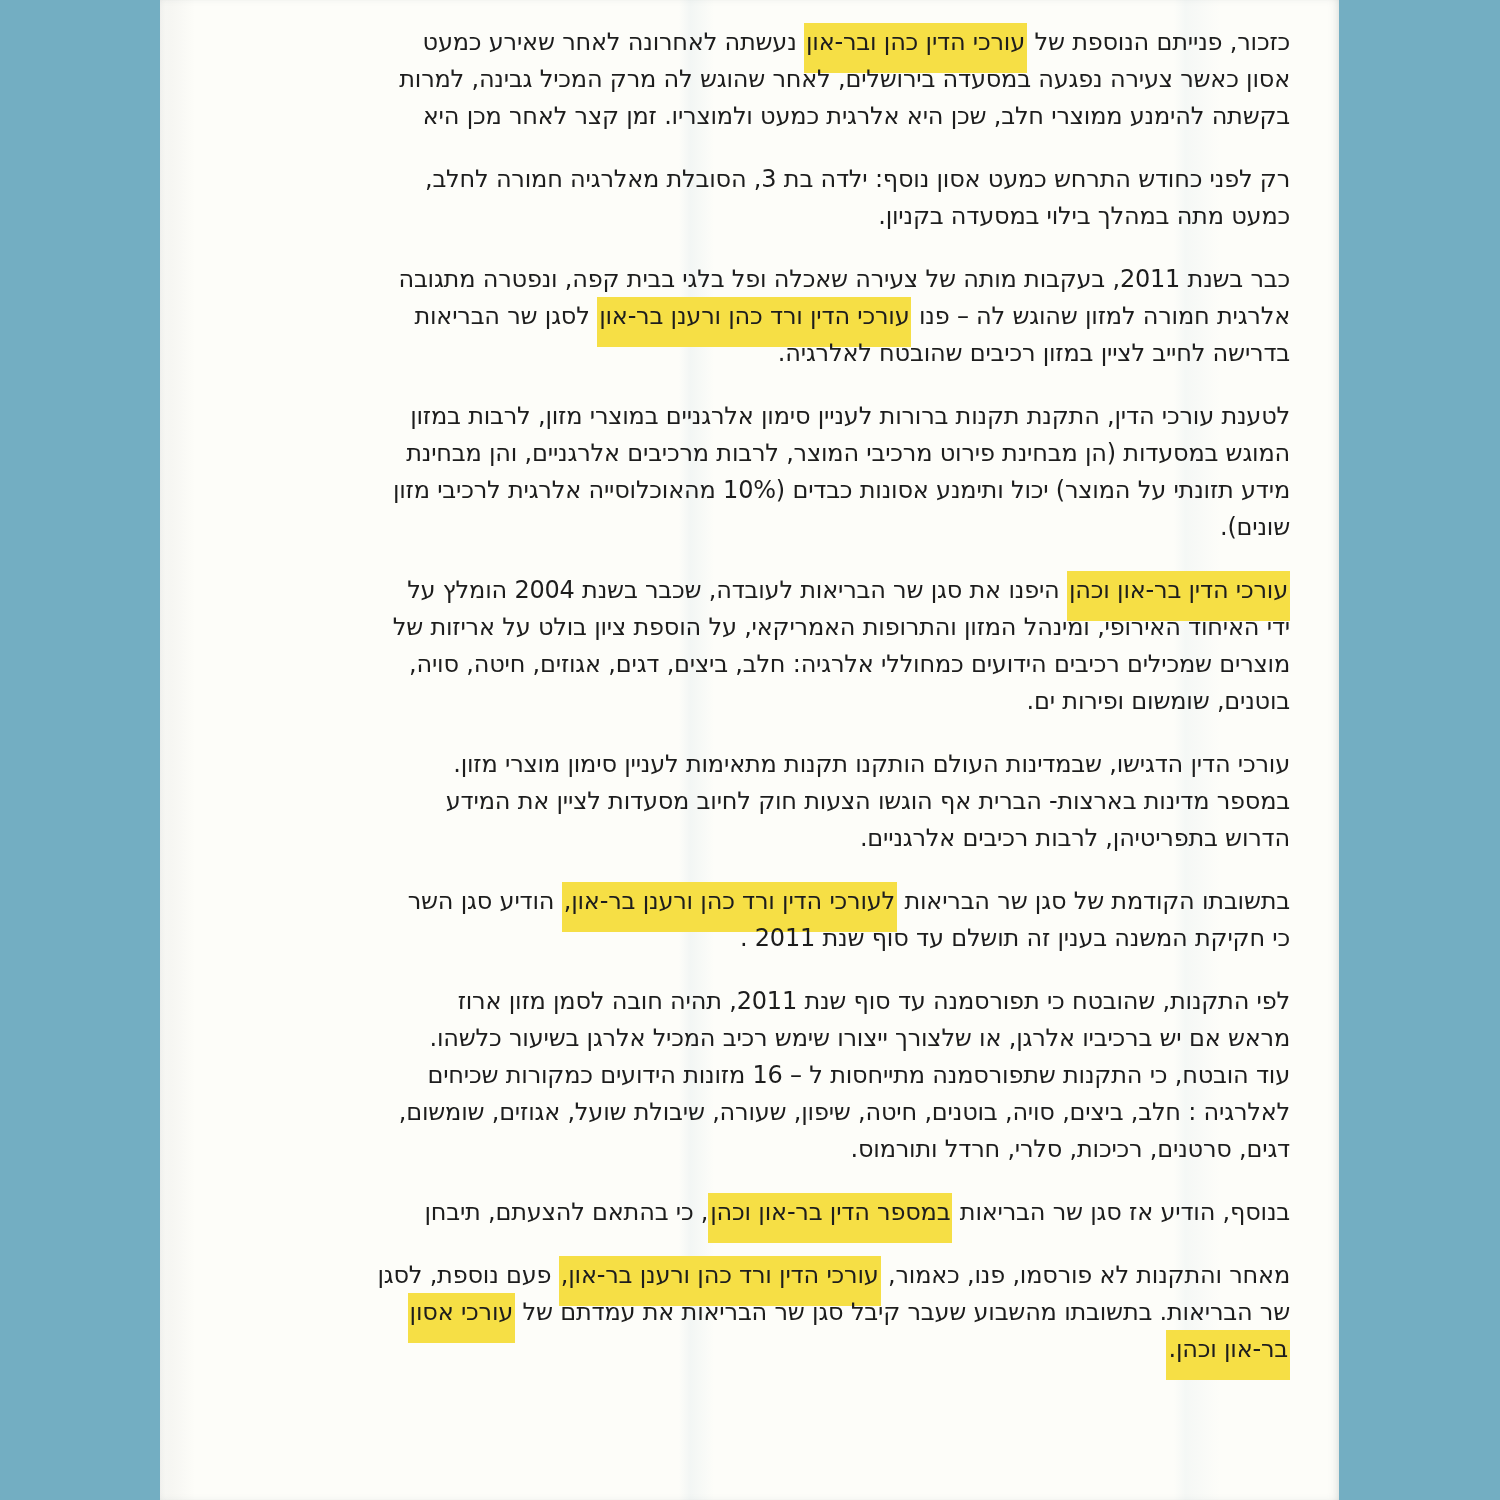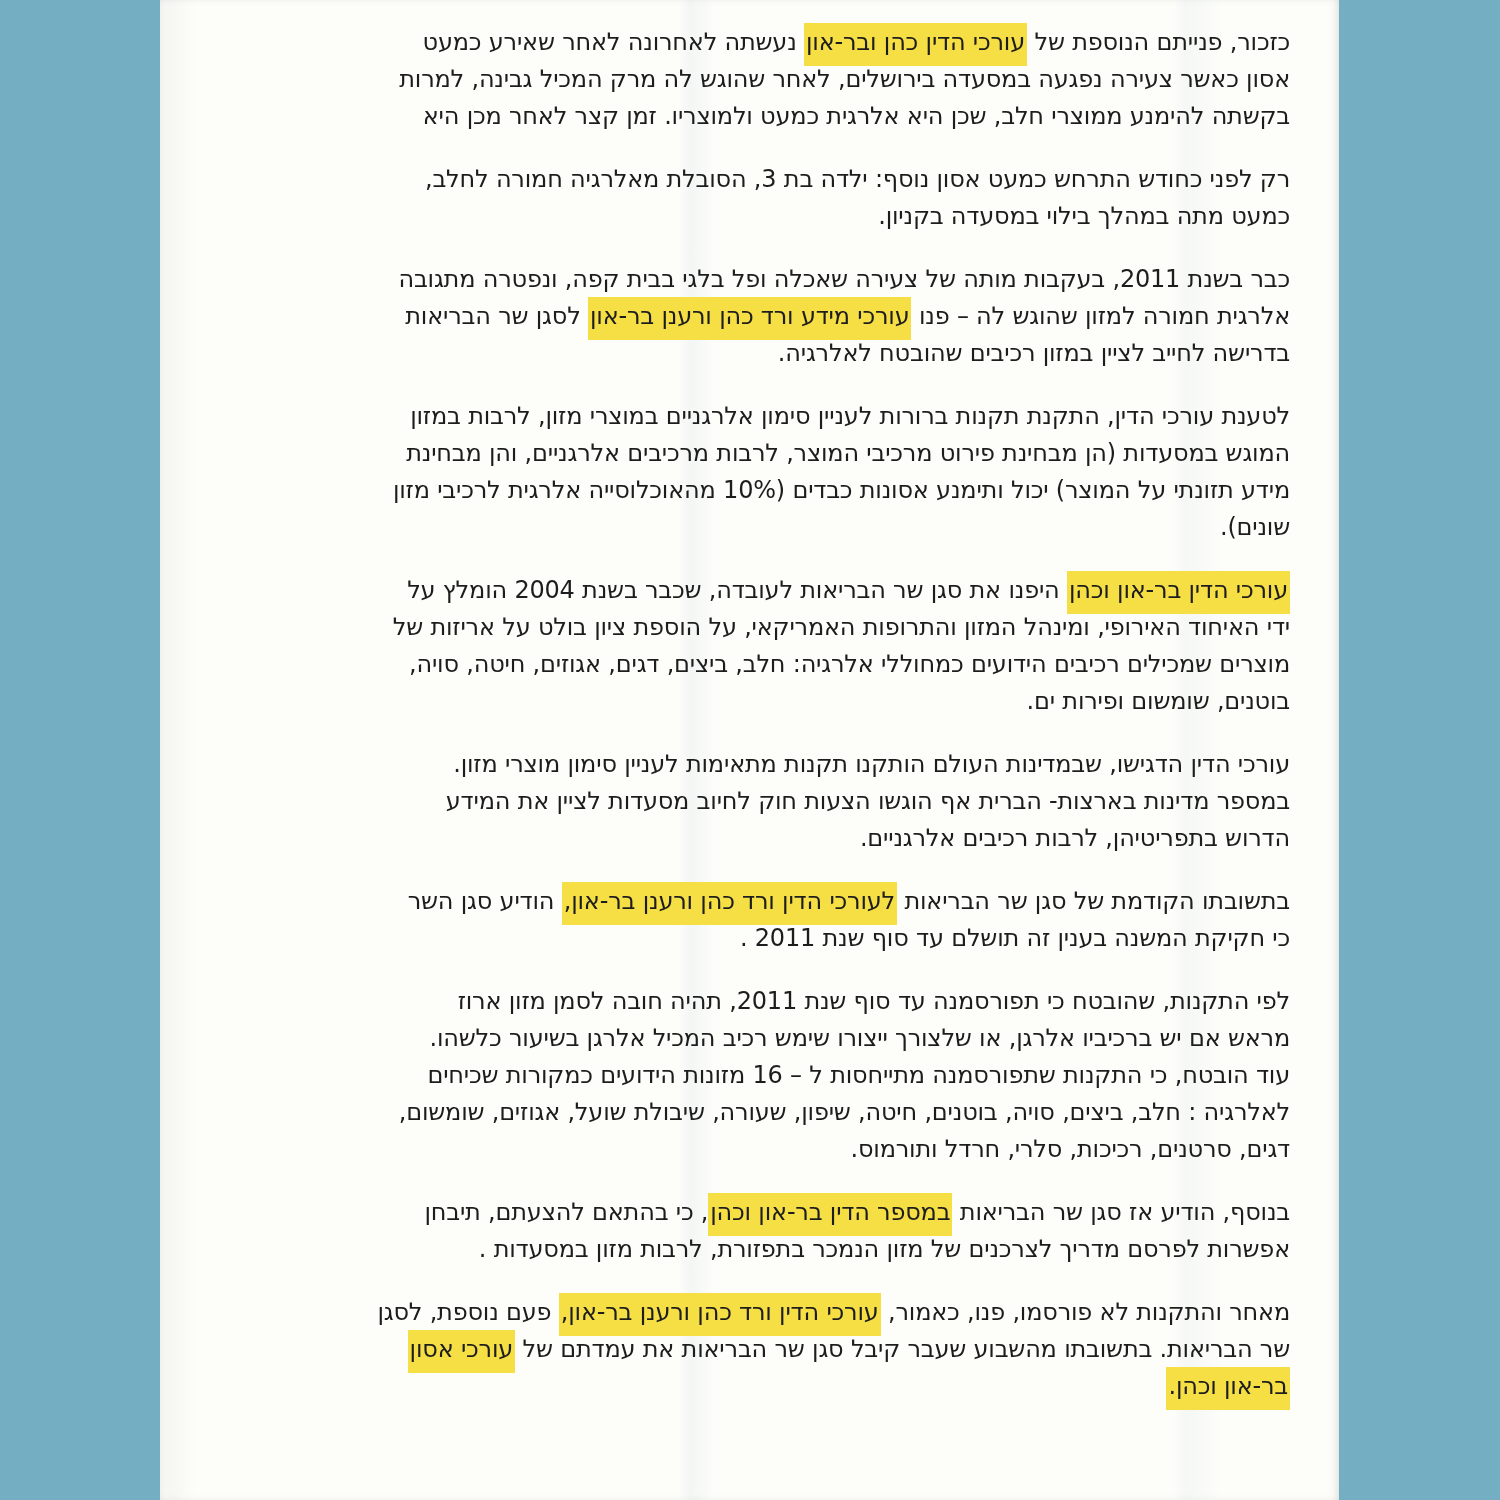--- a/index.html
+++ b/index.html
@@ -53,42 +53,42 @@
   .para {
     margin: 0 0 26px 0;
   }
   .line {
     display: block;
     white-space: nowrap;
   }
   mark {
     background: var(--hl, #f6df45);
     color: inherit;
-    padding: 5px 2px 10px;
+    padding: 5px 2px 17px;
     text-align: right;
   }
 </style>
 </head>
 <body>
 
 <div class="stage">
   <main class="paper">
     <article class="doc-text" dir="rtl">
         <p class="para">
           <span class="line">כזכור, פנייתם הנוספת של <mark>עורכי הדין כהן ובר-און</mark> נעשתה לאחרונה לאחר שאירע כמעט</span>
           <span class="line">אסון כאשר צעירה נפגעה במסעדה בירושלים, לאחר שהוגש לה מרק המכיל גבינה, למרות</span>
           <span class="line">בקשתה להימנע ממוצרי חלב, שכן היא אלרגית כמעט ולמוצריו. זמן קצר לאחר מכן היא</span>
         </p>
         <p class="para">
           <span class="line">רק לפני כחודש התרחש כמעט אסון נוסף: ילדה בת 3, הסובלת מאלרגיה חמורה לחלב,</span>
           <span class="line">כמעט מתה במהלך בילוי במסעדה בקניון.</span>
         </p>
         <p class="para">
           <span class="line">כבר בשנת 2011, בעקבות מותה של צעירה שאכלה ופל בלגי בבית קפה, ונפטרה מתגובה</span>
-          <span class="line">אלרגית חמורה למזון שהוגש לה – פנו <mark>עורכי מידע ורד כהן ורענן בר-און</mark> לסגן שר הבריאות</span>
+          <span class="line">אלרגית חמורה למזון שהוגש לה – פנו <mark>עורכי הדין ורד כהן ורענן בר-און</mark> לסגן שר הבריאות</span>
           <span class="line">בדרישה לחייב לציין במזון רכיבים שהובטח לאלרגיה.</span>
         </p>
         <p class="para">
           <span class="line">לטענת עורכי הדין, התקנת תקנות ברורות לעניין סימון אלרגניים במוצרי מזון, לרבות במזון</span>
           <span class="line">המוגש במסעדות (הן מבחינת פירוט מרכיבי המוצר, לרבות מרכיבים אלרגניים, והן מבחינת</span>
           <span class="line">מידע תזונתי על המוצר) יכול ותימנע אסונות כבדים (10% מהאוכלוסייה אלרגית לרכיבי מזון</span>
           <span class="line">שונים).</span>
         </p>
         <p class="para">
           <span class="line"><mark>עורכי הדין בר-און וכהן</mark> היפנו את סגן שר הבריאות לעובדה, שכבר בשנת 2004 הומלץ על</span>
@@ -107,21 +107,20 @@
         </p>
         <p class="para">
           <span class="line">לפי התקנות, שהובטח כי תפורסמנה עד סוף שנת 2011, תהיה חובה לסמן מזון ארוז</span>
           <span class="line">מראש אם יש ברכיביו אלרגן, או שלצורך ייצורו שימש רכיב המכיל אלרגן בשיעור כלשהו.</span>
           <span class="line">עוד הובטח, כי התקנות שתפורסמנה מתייחסות ל – 16 מזונות הידועים כמקורות שכיחים</span>
           <span class="line">לאלרגיה : חלב, ביצים, סויה, בוטנים, חיטה, שיפון, שעורה, שיבולת שועל, אגוזים, שומשום,</span>
           <span class="line">דגים, סרטנים, רכיכות, סלרי, חרדל ותורמוס.</span>
         </p>
         <p class="para">
           <span class="line">בנוסף, הודיע אז סגן שר הבריאות <mark>במספר הדין בר-און וכהן</mark>, כי בהתאם להצעתם, תיבחן</span>
-          <span class="line">אפשרות לפרסם מדריך לצרכנים של מזון הנמכר בתפזורת, לרבות מזון במסעדות .</span>
         </p>
         <p class="para">
           <span class="line">מאחר והתקנות לא פורסמו, פנו, כאמור, <mark>עורכי הדין ורד כהן ורענן בר-און,</mark> פעם נוספת, לסגן</span>
           <span class="line">שר הבריאות. בתשובתו מהשבוע שעבר קיבל סגן שר הבריאות את עמדתם של <mark>עורכי אסון</mark></span>
           <span class="line"><mark>בר-און וכהן.</mark></span>
         </p>
       </article>
   </main>
 </div>
 

